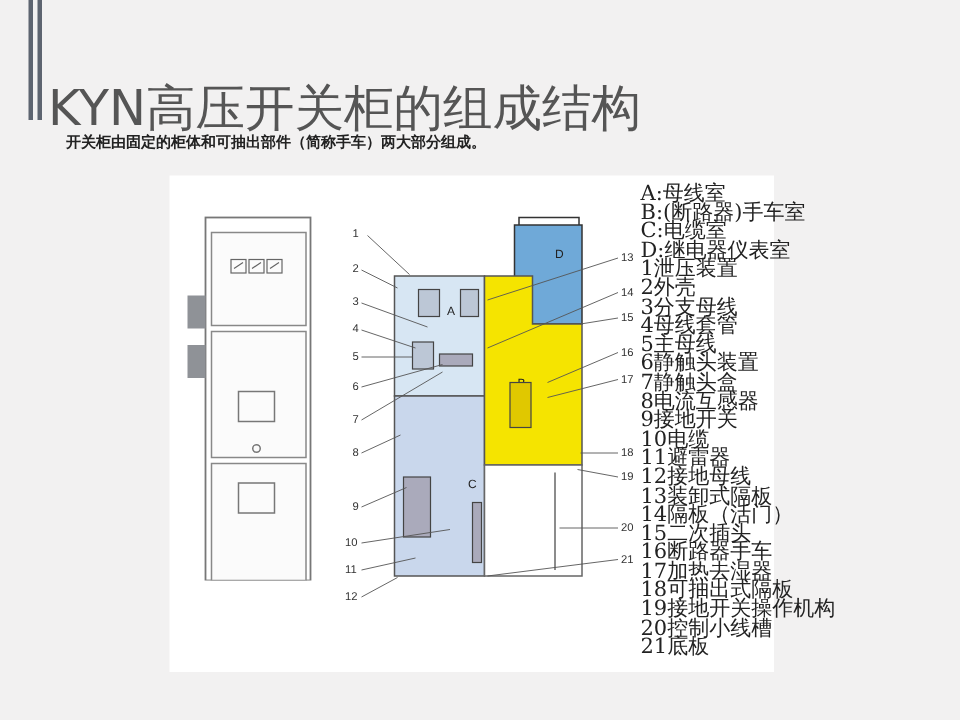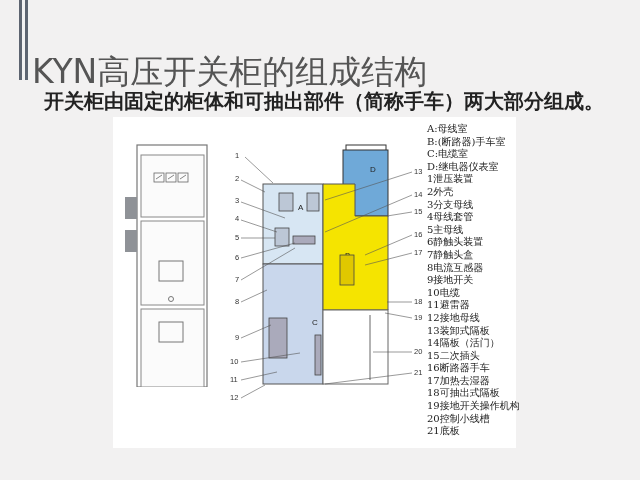--- a/index.html
+++ b/index.html
@@ -1,21 +1,21 @@
 <!DOCTYPE html>
 <html><head>
 <meta charset="utf-8">
 <style>
   html,body{margin:0;padding:0;}
   body{width:640px;height:480px;background:#f2f1f1;position:relative;overflow:hidden;font-family:"DejaVu Sans",sans-serif;}
   .bar{position:absolute;top:0;width:3px;height:80px;background:#5d6470;}
   .title{position:absolute;left:32px;top:50px;font-size:33px;color:#555;letter-spacing:0px;white-space:nowrap;}
-  .subtitle{position:absolute;left:44px;top:88px;font-size:20px;color:#222;white-space:nowrap;font-weight:bold;}
+  .subtitle{position:absolute;left:44px;top:88px;font-size:10px;color:#222;white-space:nowrap;font-weight:bold;}
   .panel{position:absolute;left:113px;top:117px;width:403px;height:331px;background:#fff;}
-  .legend{position:absolute;left:427px;top:123px;font-family:"DejaVu Serif",serif;font-size:10px;line-height:12.6px;color:#222;}
+  .legend{position:absolute;left:427px;top:123px;font-family:"DejaVu Serif",serif;font-size:14px;line-height:12.6px;color:#222;}
   .legend div{white-space:nowrap;}
   svg text{font-family:"Liberation Sans",sans-serif;}
 </style>
 </head>
 <body>
 
 <div class="bar" style="left:19px;"></div>
 <div class="bar" style="left:25px;"></div>
 
 <div class="title">KYN高压开关柜的组成结构</div>

